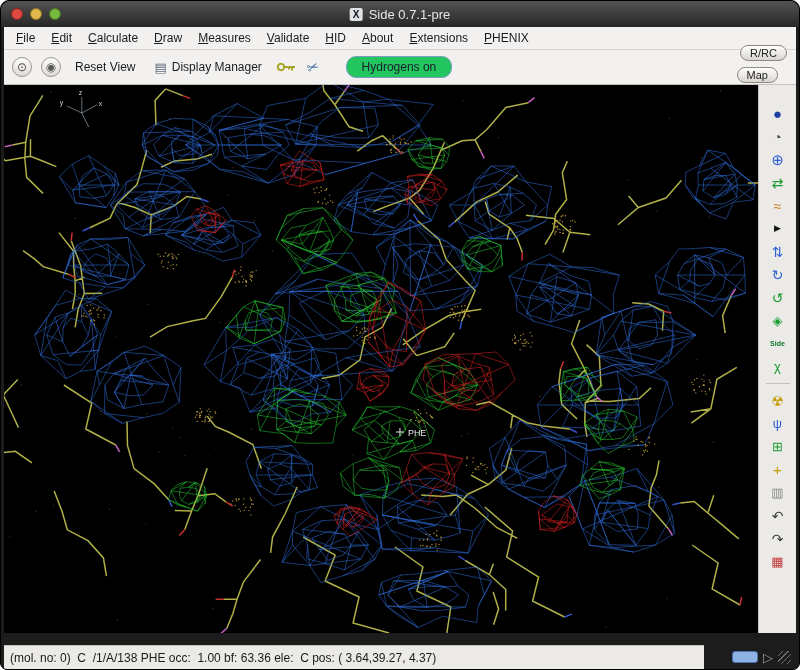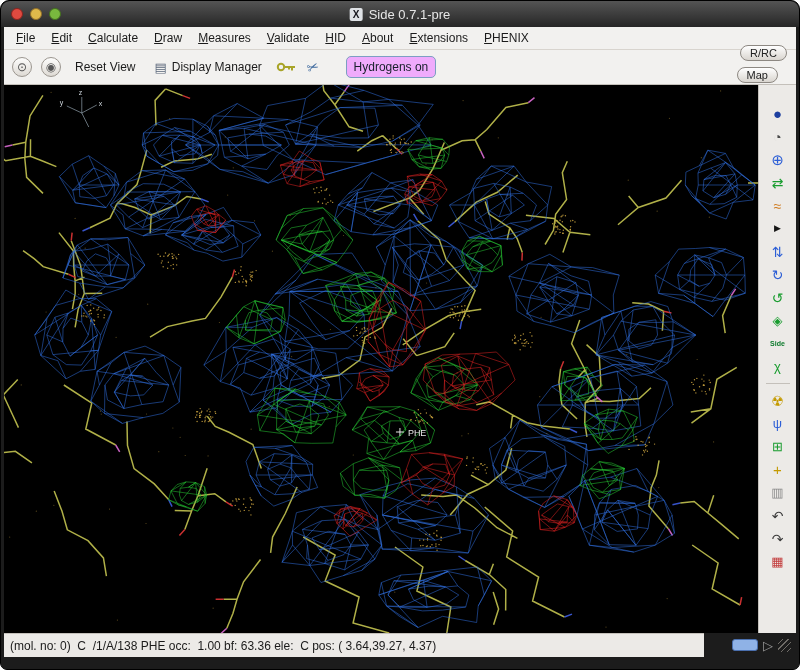--- a/index.html
+++ b/index.html
@@ -13,30 +13,30 @@
   .light.green{background:#79b83e;border:1px solid #44701f;}
   .title-center{position:absolute;left:50%;transform:translateX(-50%);display:flex;align-items:center;gap:6px;color:#e6e6e6;font-size:13px;white-space:nowrap;}
   .x11-icon{width:13px;height:13px;background:#dfe2e6;color:#15151c;font-size:10px;font-weight:bold;display:flex;align-items:center;justify-content:center;border-radius:2px;}
   .menubar{height:22px;background:#f2f1ef;display:flex;align-items:center;padding-left:4px;border-bottom:1px solid #d8d4ce;margin:0 3px;}
   .menu-item{padding:2px 8px;font-size:12px;color:#1b1b1b;cursor:default;}
   .toolbar{height:34px;background:#f2f1ef;display:flex;align-items:center;gap:9px;padding-left:8px;border-bottom:1px solid #c4c0ba;margin:0 3px;}
   .round-btn{width:20px;height:20px;border-radius:50%;border:1px solid #9b968f;background:linear-gradient(#fdfdfc,#dedad4);display:flex;align-items:center;justify-content:center;font-size:12px;color:#555;box-sizing:border-box;}
   .flat-btn{font-size:12px;color:#1b1b1b;padding:3px 5px;display:flex;align-items:center;gap:5px;}
   .dm-icon{color:#5a677a;font-size:13px;}
   .scissors{color:#3f6a9e;font-size:14px;transform:rotate(-20deg);display:inline-block;}
-  .pill{height:20px;display:flex;align-items:center;padding:0 7px;background:#f0abfc;border:1px solid #7d9ec2;border-radius:5px;font-size:12px;color:#17202b;white-space:nowrap;}
+  .pill{height:20px;display:flex;align-items:center;padding:0 15px;background:#22c55e;border:1px solid #7d9ec2;border-radius:10px;font-size:12px;color:#17202b;white-space:nowrap;}
   .pill.first{margin-left:18px;}
   .main-row{display:flex;height:548px;margin:0 3px;}
   .canvas{flex:1;background:#000;position:relative;overflow:hidden;}
   .canvas svg{position:absolute;inset:0;width:100%;height:100%;}
   .right-strip{width:38px;background:#eceae7;border-left:1px solid #c4c0ba;display:flex;flex-direction:column;align-items:center;padding-top:18px;box-sizing:border-box;gap:2px;}
   .tool-icon{width:28px;height:21px;display:flex;align-items:center;justify-content:center;cursor:default;}
   .tool-icon span{line-height:1;}
   .tool-sep{width:24px;height:1px;background:#c4c0ba;margin:4px 0;}
-  .status-row{display:flex;height:24px;margin:0 3px;justify-content:center;}
+  .status-row{display:flex;height:24px;margin:12px 3px;justify-content:center;}
   .statusbar{flex:1;background:#eceae7;border-top:1px solid #c4c0ba;display:flex;align-items:center;padding-left:6px;font-size:12px;color:#1b1b1b;white-space:pre;overflow:hidden;}
   .status-right{width:92px;background:#1c1c1c;display:flex;align-items:center;justify-content:flex-end;gap:5px;padding-right:5px;box-sizing:border-box;}
   .scroll-thumb{width:26px;height:12px;background:#8fb2e6;border:1px solid #49700f;border:1px solid #4a6fae;border-radius:3px;box-sizing:border-box;}
   .tri{color:#9a9a9a;font-size:13px;line-height:1;}
   .grip{width:13px;height:13px;background:repeating-linear-gradient(135deg,transparent 0 3px,#6f6c67 3px 4px);}
   .bottom-frame{height:16px;background:#1c1c1c;}
   .btn-small{position:absolute;font-size:11px;padding:1px 9px;border:1px solid #8d8882;border-radius:9px;background:linear-gradient(#ffffff,#d9d5cf);color:#222;z-index:5;white-space:nowrap;}
   .btn-rrc{top:44px;right:12px;}
   .btn-map{top:66px;right:21px;}
   .key-icon{display:inline-flex;align-items:center;}

